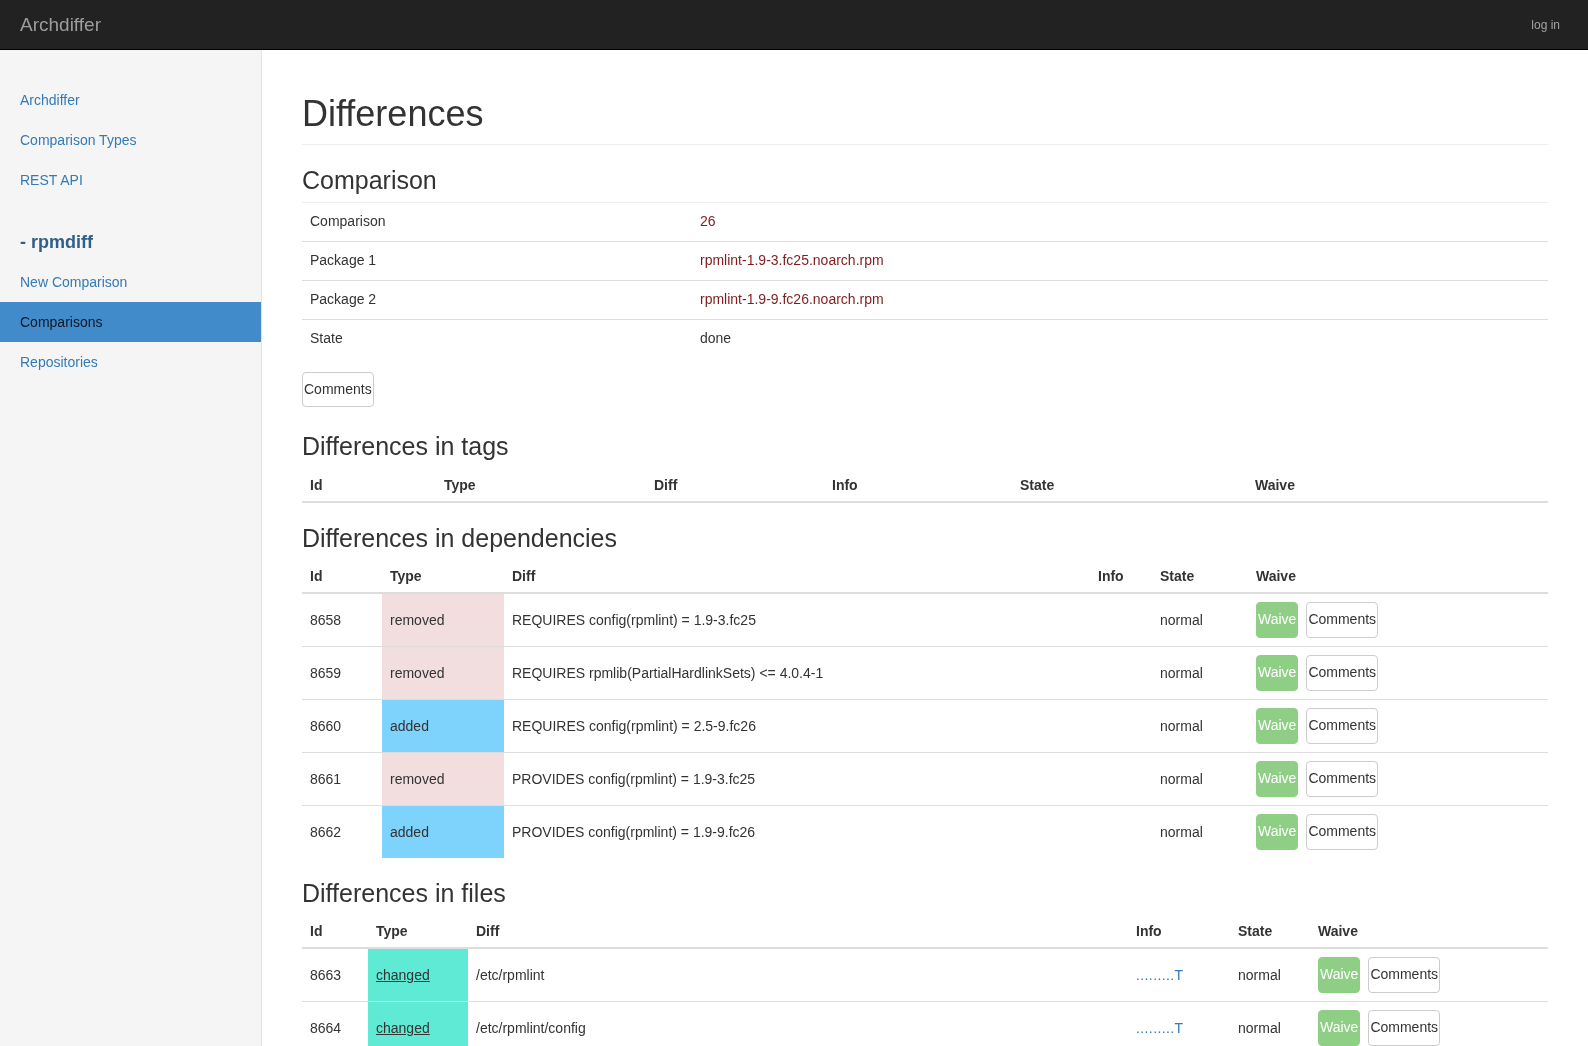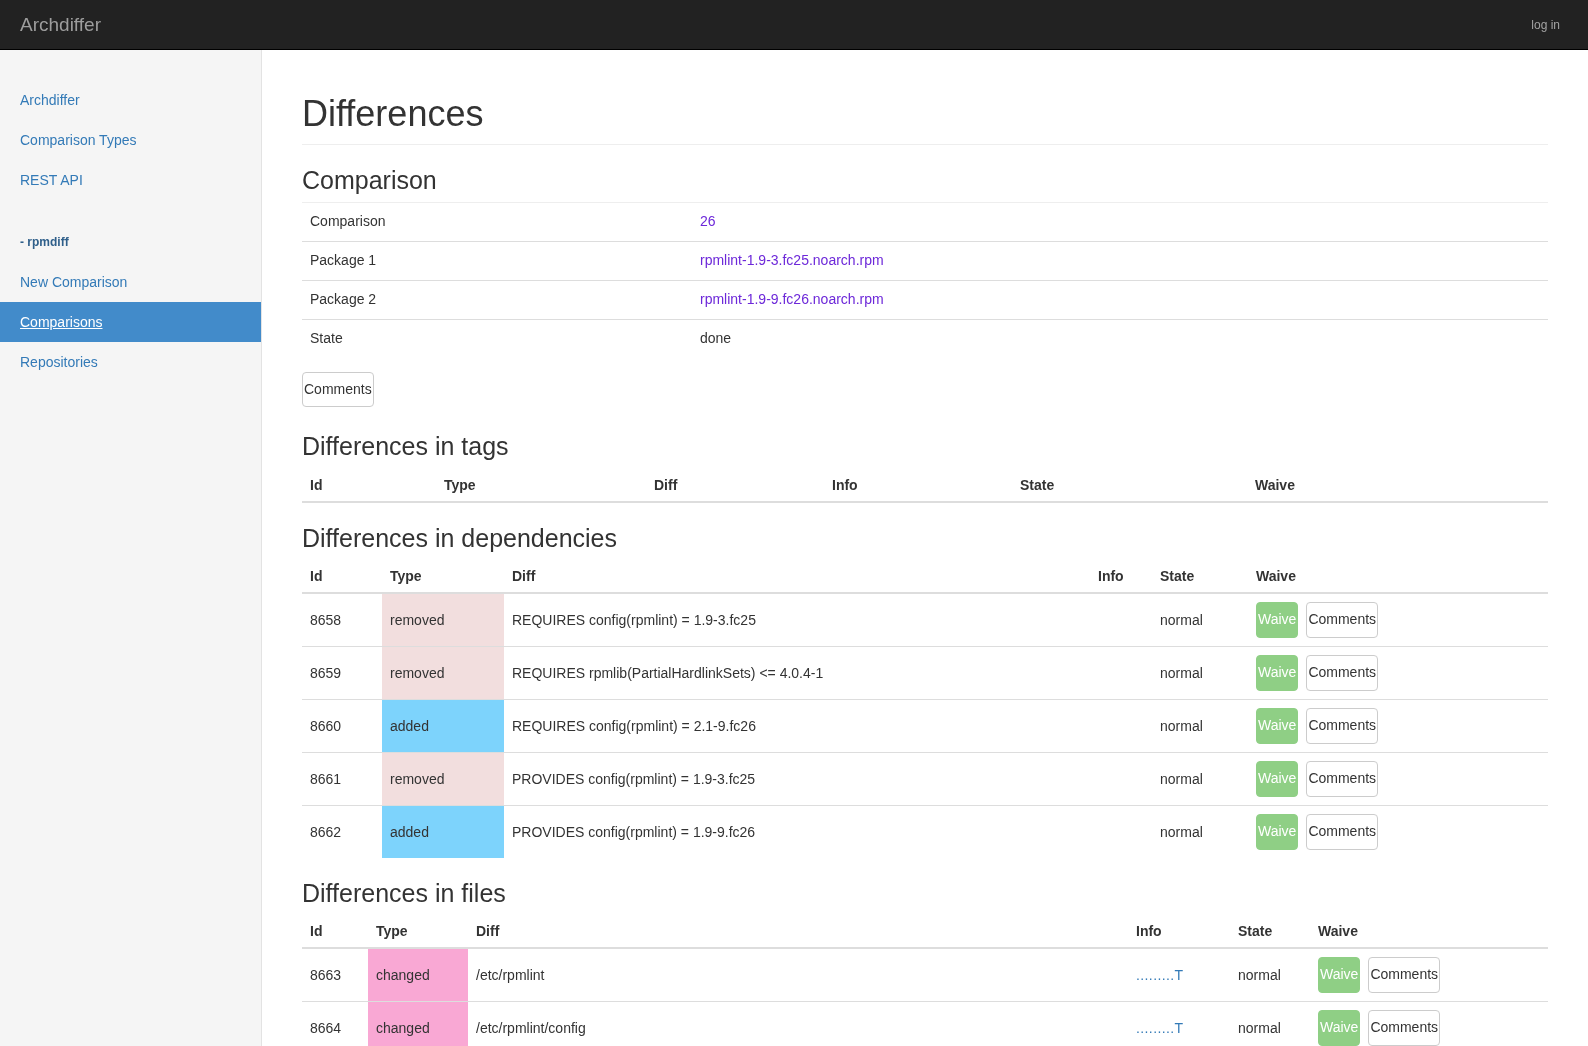--- a/index.html
+++ b/index.html
@@ -53,28 +53,27 @@
   .nav-item {
     display: block;
     padding: 10px 20px;
     color: #337ab7;
     font-size: 14px;
     text-decoration: none;
     line-height: 20px;
   }
   .nav-item.active {
     background: #428bca;
-    color: #ffffff;
-    text-decoration: underline;
+    color: #0f172a;
   }
   .nav-header {
     display: block;
     padding: 10px 20px;
     color: #2f5f8a;
-    font-size: 12px;
+    font-size: 18px;
     font-weight: bold;
     line-height: 20px;
     text-decoration: none;
   }
   .nav-gap { height: 22px; }
 
   .content {
     flex: 1;
     padding: 28px 40px 0 40px;
     overflow: hidden;
@@ -110,21 +109,21 @@
   }
   table.info-table td {
     padding: 9px 8px;
     border-top: 1px solid #dddddd;
     color: #333333;
     line-height: 1.42;
     vertical-align: top;
   }
   table.info-table tr:first-child td { border-top: none; }
   table.info-table td.k { width: 390px; }
-  a.lnk { color: #6d28d9; text-decoration: none; }
+  a.lnk { color: #7f1d1d; text-decoration: none; }
 
   
   table.diff-table { margin-top: 2px; table-layout: fixed; }
   table.diff-table th {
     text-align: left;
     font-weight: bold;
     font-size: 14px;
     color: #333333;
     padding: 8px;
     border-bottom: 2px solid #dddddd;
@@ -135,21 +134,21 @@
     border-top: 1px solid #dddddd;
     vertical-align: middle;
     color: #333333;
     height: 51px;
   }
   table.diff-table tbody tr:first-child td { border-top: none; }
   table.diff-table.empty th { border-bottom: 2px solid #dddddd; }
 
   td.type-removed { background: #f2dede; }
   td.type-added   { background: #7dd3fc; }
-  td.type-changed { background: #f9a8d4; }
+  td.type-changed { background: #5eead4; text-decoration: underline; }
 
   .btn {
     display: inline-block;
     font-size: 14px;
     line-height: 1.42;
     padding: 7px 1px;
     border-radius: 4px;
     border: 1px solid #cccccc;
     background: #ffffff;
     color: #333333;
@@ -303,21 +302,21 @@
           <td></td>
           <td>normal</td>
           <td class="nowrap">
             <button class="btn btn-waive">Waive</button><button class="btn">Comments</button>
           </td>
         </tr>
 
         <tr>
           <td>8660</td>
           <td class="type-added">added</td>
-          <td>REQUIRES config(rpmlint) = 2.1-9.fc26</td>
+          <td>REQUIRES config(rpmlint) = 2.5-9.fc26</td>
           <td></td>
           <td>normal</td>
           <td class="nowrap">
             <button class="btn btn-waive">Waive</button><button class="btn">Comments</button>
           </td>
         </tr>
 
         <tr>
           <td>8661</td>
           <td class="type-removed">removed</td>

